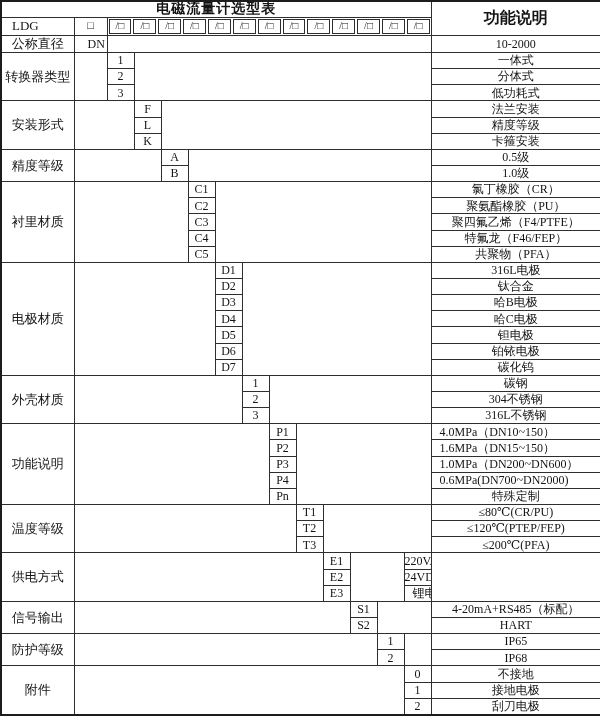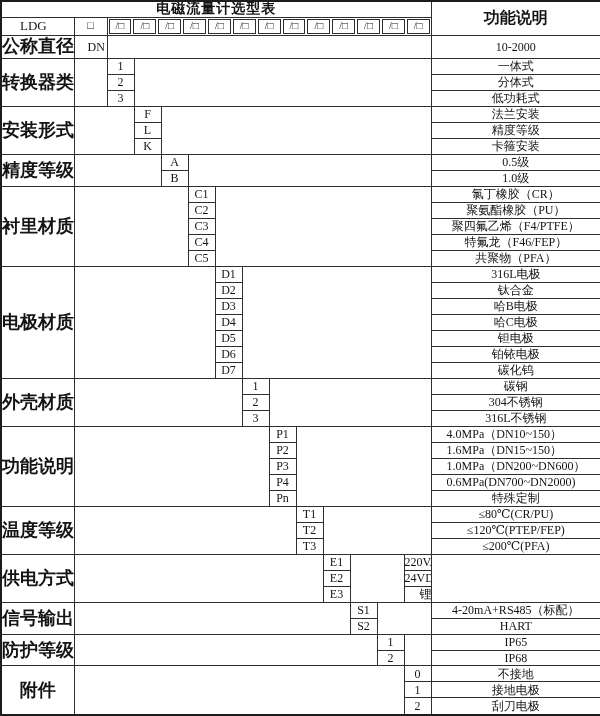--- a/index.html
+++ b/index.html
@@ -20,35 +20,35 @@
     vertical-align:middle;
     line-height:1.05;
     overflow:hidden;
     white-space:nowrap;
   }
   table{border:2px solid #1c1c1c;}
   tr.title-row{height:15px;}
   tr.model-row{height:17px;}
   td.title-cell{font-size:14px;font-weight:bold;letter-spacing:1px;}
   td.func-header{font-size:16px;font-weight:bold;}
-  td.model-prefix{text-align:left;padding-left:18px;font-size:13px;}
+  td.model-prefix{text-align:left;padding-left:10px;font-size:13px;}
   td.box-cell{font-size:11px;}
   td.slots-cell{padding:1px;}
   .slots{display:flex;height:15px;gap:2px;}
   .slots span{
     flex:1;
     border:1px solid #2e2e2e;
     display:flex;align-items:center;justify-content:center;
     font-size:10px;line-height:1;
   }
-  td.lbl{font-size:18px;font-weight:bold;}
+  td.lbl{font-size:13px;}
   td.code{font-size:12px;}
   td.code-left{text-align:left;padding-left:13px;}
   td.desc{font-size:12px;}
-  td.desc-left{text-align:left;padding-left:15px;}
+  td.desc-left{text-align:left;padding-left:8px;}
   td.sp{background:#fff;}
 </style>
 </head>
 <body>
 
 <div class="sheet">
 <table>
   <colgroup>
     <col style="width:73px">
     <col style="width:33px">

